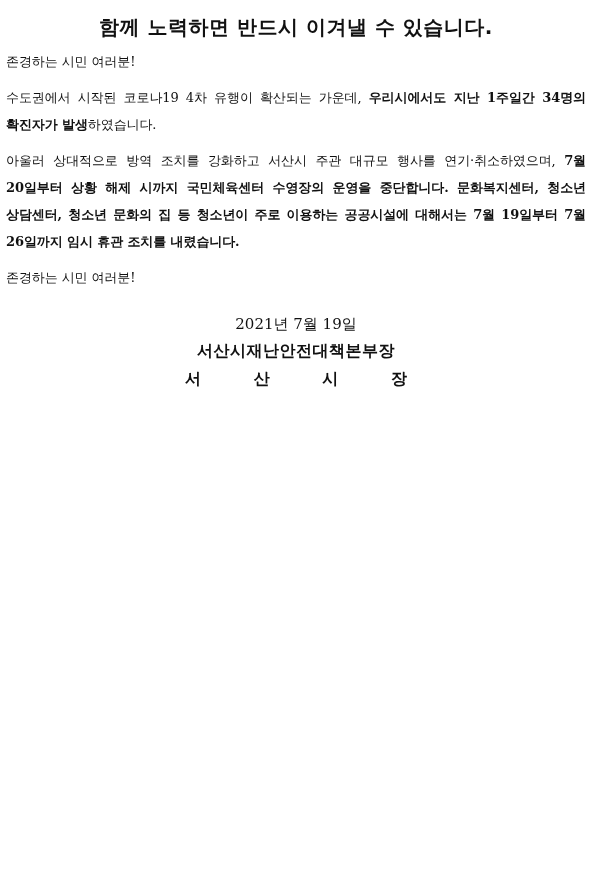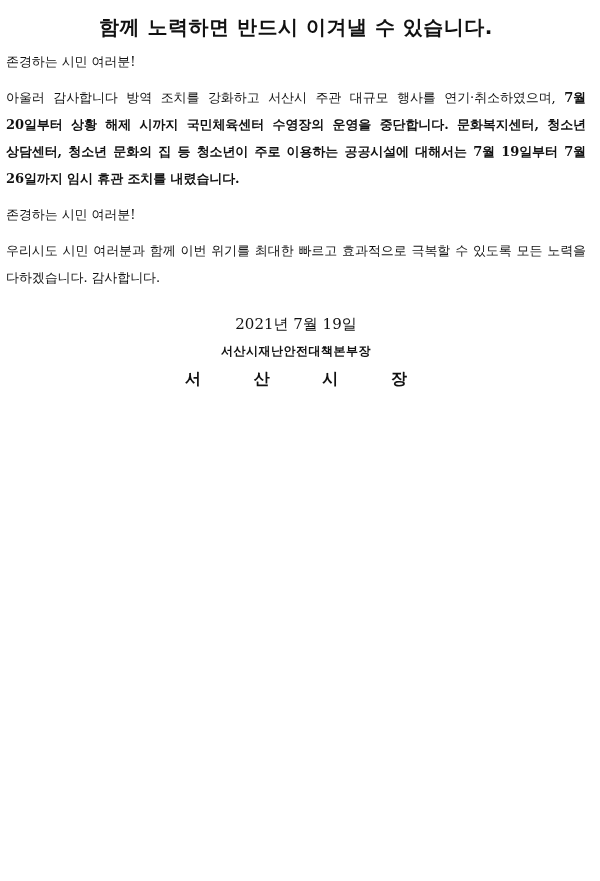--- a/index.html
+++ b/index.html
@@ -47,21 +47,21 @@
     .sign {
       text-align: center;
       margin-top: 20px;
     }
     .sign-date {
       font-size: 15px;
       line-height: 26px;
     }
     .sign-org {
       font-weight: bold;
-      font-size: 12px;
+      font-size: 16px;
       line-height: 28px;
       letter-spacing: 0.5px;
     }
     .sign-mayor {
       font-weight: bold;
       font-size: 16px;
       line-height: 28px;
       display: flex;
       justify-content: space-between;
       width: 222px;
@@ -74,37 +74,37 @@
 <div class="page">
   <h1 class="title">함께 노력하면 반드시 이겨낼 수 있습니다.</h1>
 
   <div>
 
     <p class="para">
       <span>존경하는 시민 여러분!</span>
     </p>
 
 
+    <p class="para">
+      <span>수도권에서 시작된 코로나19 4차 유행이 확산되는 가운데, </span><span class="b">우리시에서도 지난 1주일간 34명의 확진자가 발생</span><span>하였습니다.</span>
+    </p>
 
 
 
 
     <p class="para">
-      <span>아울러 감사합니다 방역 조치를 강화하고 서산시 주관 대규모 행사를 연기·취소하였으며, </span><span class="b">7월 20일부터 상황 해제 시까지 국민체육센터 수영장의 운영을 중단합니다. 문화복지센터, 청소년 상담센터, 청소년 문화의 집 등 청소년이 주로 이용하는 공공시설에 대해서는 7월 19일부터 7월 26일까지 임시 휴관 조치를 내렸습니다.</span>
+      <span>아울러 상대적으로 방역 조치를 강화하고 서산시 주관 대규모 행사를 연기·취소하였으며, </span><span class="b">7월 20일부터 상황 해제 시까지 국민체육센터 수영장의 운영을 중단합니다. 문화복지센터, 청소년 상담센터, 청소년 문화의 집 등 청소년이 주로 이용하는 공공시설에 대해서는 7월 19일부터 7월 26일까지 임시 휴관 조치를 내렸습니다.</span>
     </p>
 
     <p class="para">
       <span>존경하는 시민 여러분!</span>
     </p>
 
 
 
-    <p class="para">
-      <span>우리시도 시민 여러분과 함께 이번 위기를 최대한 빠르고 효과적으로 극복할 수 있도록 모든 노력을 다하겠습니다. 감사합니다.</span>
-    </p>
   </div>
 
   <div class="sign">
     <div class="sign-date">2021년 7월 19일</div>
     <div class="sign-org">서산시재난안전대책본부장</div>
     <div class="sign-mayor">
       <span>서</span>
       <span>산</span>
       <span>시</span>
       <span>장</span>

